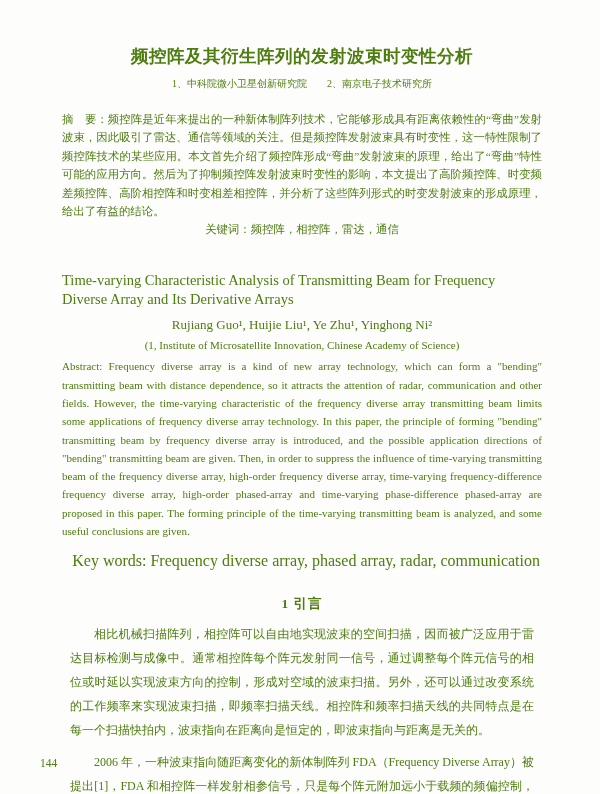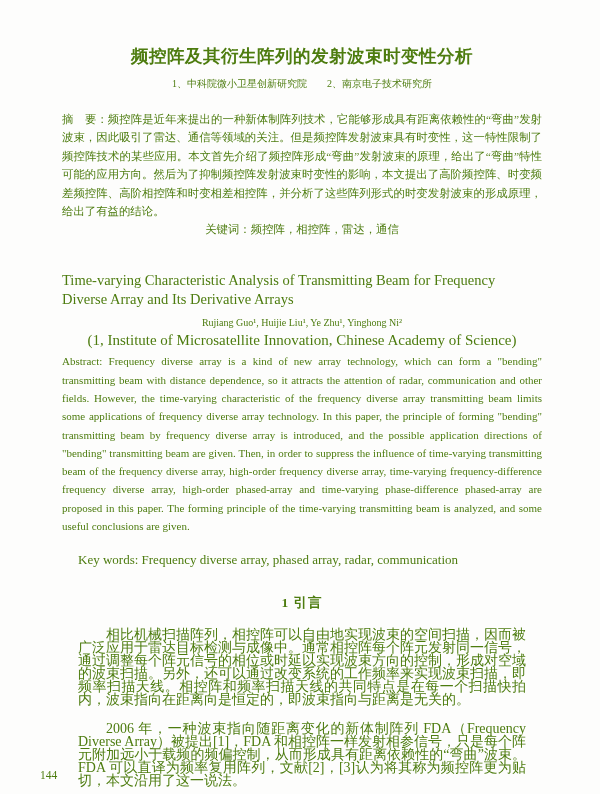--- a/index.html
+++ b/index.html
@@ -59,57 +59,58 @@
   .en-title {
     margin: 32px 0 0 0;
     text-align: left;
     font-size: 14.5px;
     font-weight: normal;
     line-height: 19px;
   }
   .en-authors {
     margin-top: 8px;
     text-align: center;
-    font-size: 10px;
+    font-size: 13px;
   }
   .en-affil {
     text-align: center;
-    font-size: 15px;
+    font-size: 11px;
     line-height: 15.5px;
   }
   .en-affil.first { margin-top: 5px; }
   .en-abstract {
     margin: 4px 0 12px 0;
     font-size: 11px;
     line-height: 18.3px;
     text-align: justify;
   }
   .en-keywords {
-    margin: 16px;
-    font-size: 13px;
+    margin: 2px;
+    font-size: 16px;
     line-height: 18.3px;
+    text-align: right;
   }
   .sec-heading {
     margin: 24px 0 9px 0;
     font-size: 13.5px;
     font-weight: bold;
     letter-spacing: 1px;
     text-align: center;
   }
   .body-para {
-    margin: 16px;
-    font-size: 14px;
-    line-height: 13px;
+    margin: 8px;
+    font-size: 12px;
+    line-height: 24px;
     text-align: justify;
     text-indent: 2em;
   }
   .page-number {
     position: absolute;
     left: 40px;
-    bottom: 13px;
+    bottom: 25px;
     font-size: 11.5px;
   }
 </style>
 </head>
 <body>
 
 <div class="page">
   <div class="content">
 
     <h1 class="cn-title">频控阵及其衍生阵列的发射波束时变性分析</h1>

